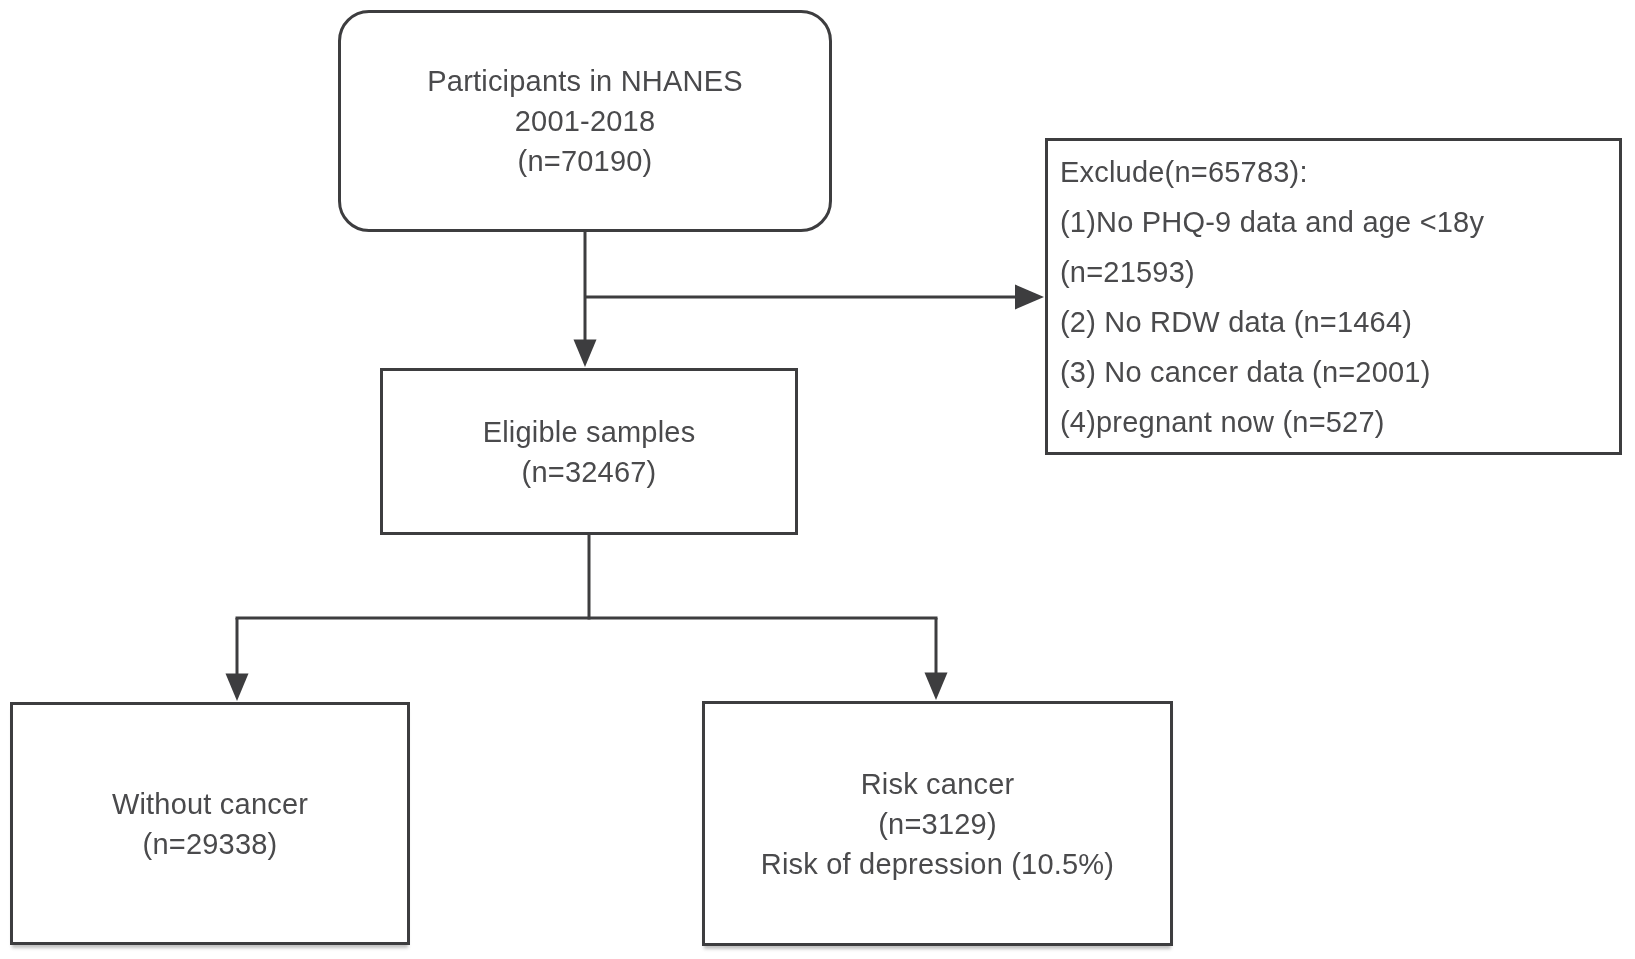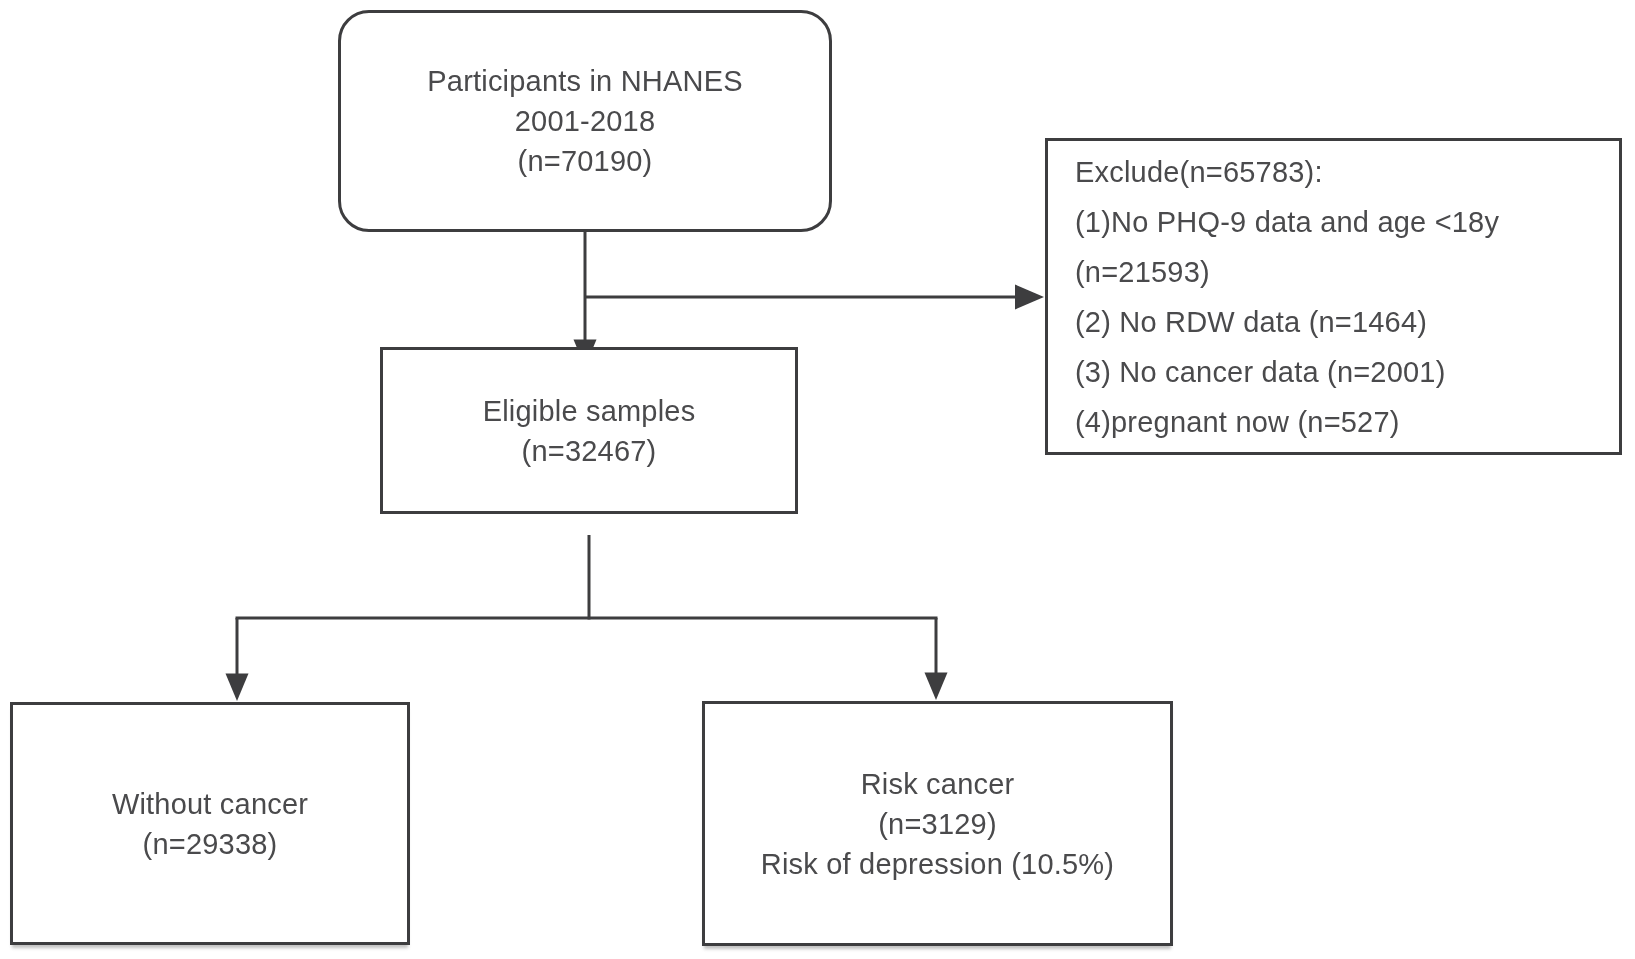--- a/index.html
+++ b/index.html
@@ -38,25 +38,25 @@
     font-size: 29px;
     line-height: 40px;
     white-space: nowrap;
     letter-spacing: 0.2px;
   }
   #box-participants { left: 338px; top: 10px;  width: 494px; height: 222px; border-radius: 31px; }
   #box-exclude {
     left: 1045px; top: 138px; width: 577px; height: 317px;
     align-items: flex-start;
     text-align: left;
-    padding-left: 27px;
+    padding-left: 12px;
     padding-right: 8px;
   }
   #box-exclude .tline { line-height: 50px; }
-  #box-eligible { left: 380px; top: 347px; width: 418px; height: 167px; }
+  #box-eligible { left: 380px; top: 368px; width: 418px; height: 167px; }
   #box-without  { left: 10px;  top: 702px; width: 400px; height: 243px;
                   box-shadow: 0 5px 3px -2px rgba(120,120,120,0.45); }
   #box-with     { left: 702px; top: 701px; width: 471px; height: 245px;
                   box-shadow: 0 5px 3px -2px rgba(120,120,120,0.45); }
 </style>
 </head>
 <body>
 
 <div class="canvas">
 

